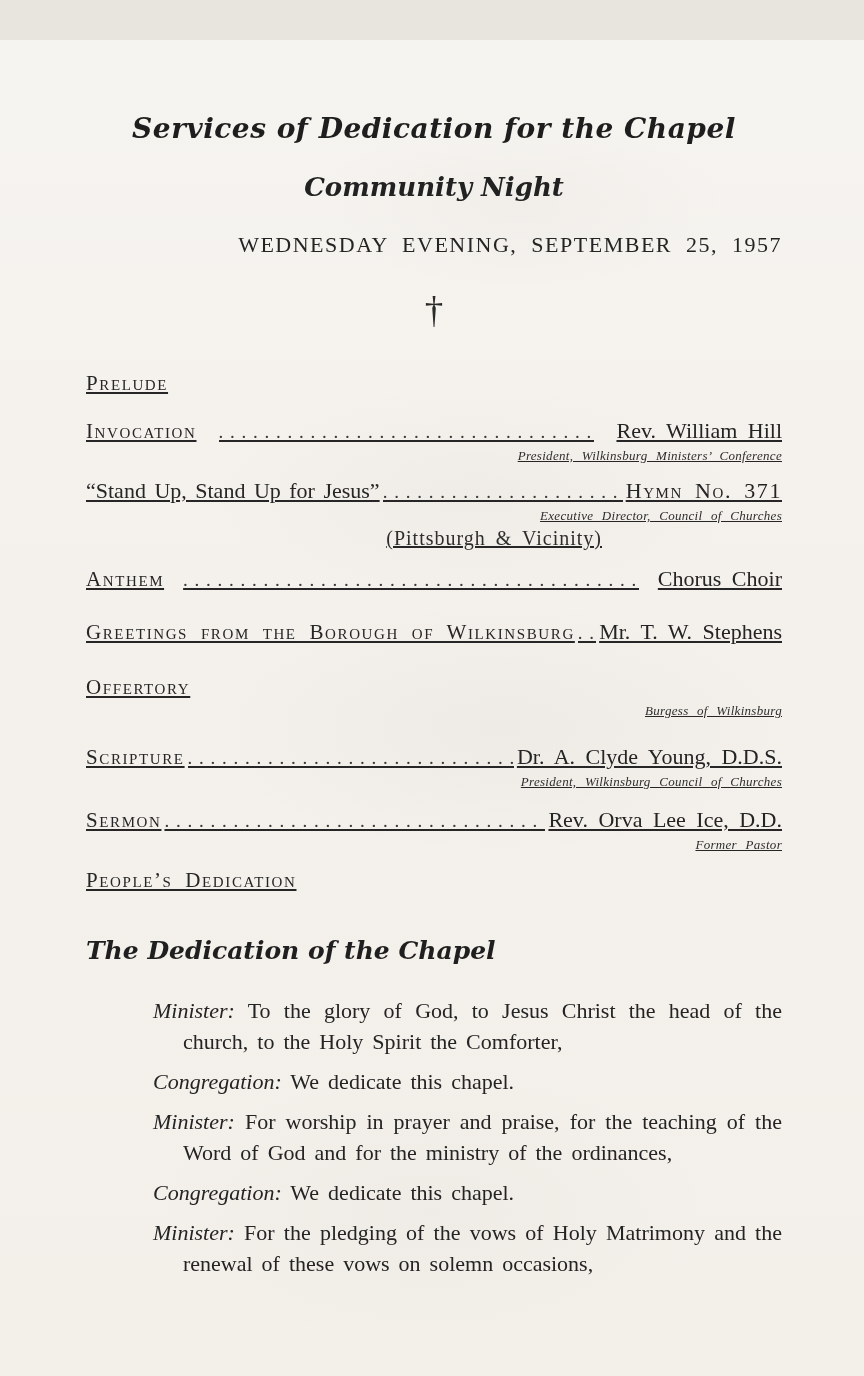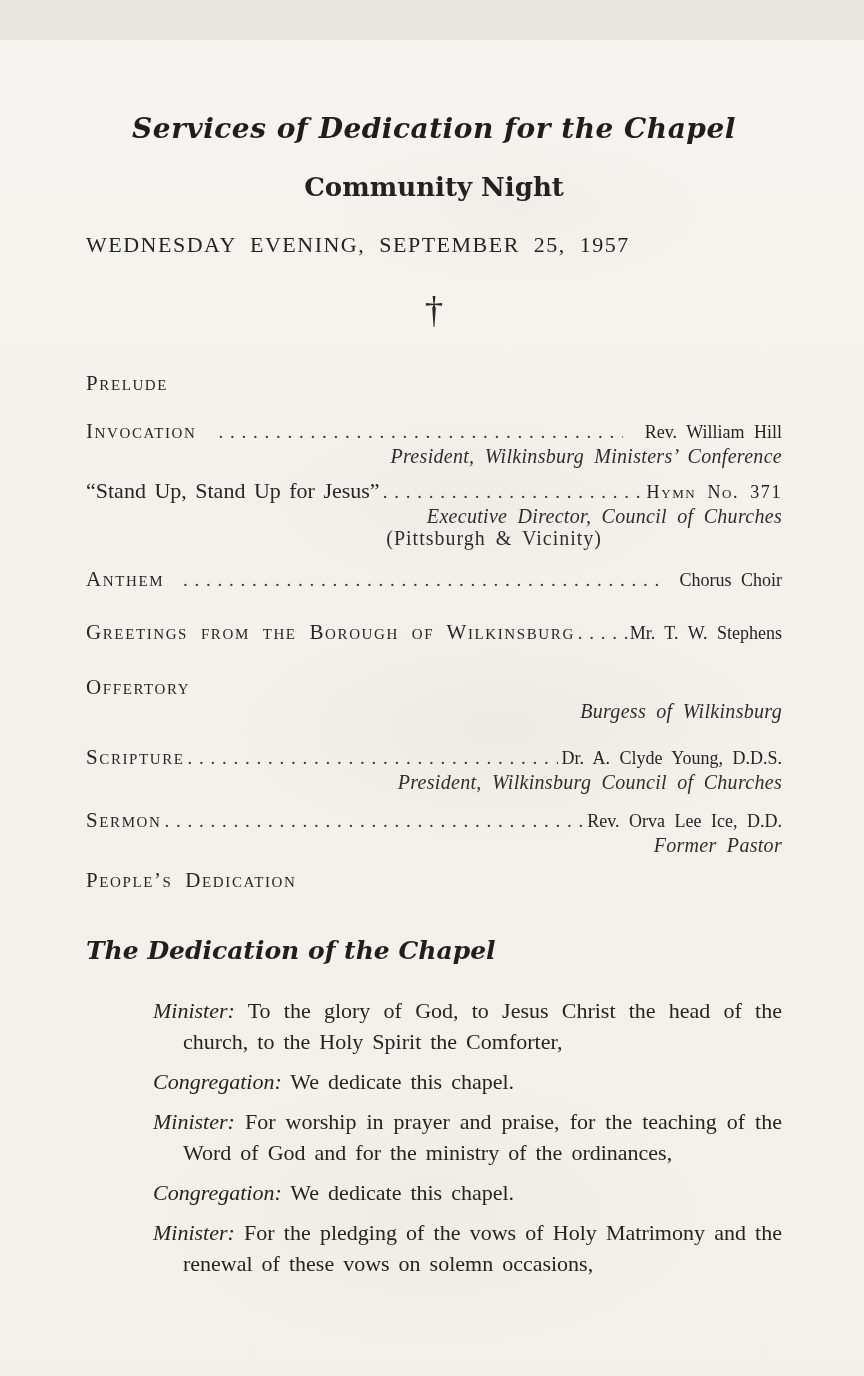--- a/index.html
+++ b/index.html
@@ -29,60 +29,60 @@
     text-align: center;
     font-family: "DejaVu Serif", serif;
     font-style: italic; font-weight: bold;
     font-size: 28px; line-height: 34px;
     letter-spacing: 0.5px; color: #1e1e1e;
   }
   .subtitle {
     margin-top: 25px;
     text-align: center;
     font-family: "DejaVu Serif", serif;
-    font-weight: bold;
+    font-style: italic; font-weight: bold;
     font-size: 26px; line-height: 32px; color: #222;
   }
   .dateline {
     margin-top: 29px;
-    text-align: left;
+    text-align: right;
     font-size: 22px; line-height: 26px;
     letter-spacing: 1.5px; word-spacing: 7px;
     color: #242424;
   }
   .cross {
     margin-top: 34px;
     text-align: center;
     font-size: 37px; line-height: 38px;
     color: #2a2a2a;
   }
 
   
-  .program { margin-top: 40px; font-size: 21px; }
+  .program { margin-top: 40px; font-size: 21px; text-decoration: underline; }
   .prog-row {
     display: flex; align-items: baseline;
     line-height: 26px; white-space: nowrap;
   }
   .sc {
     font-variant: small-caps;
     letter-spacing: 1.6px; word-spacing: 6px;
     color: #262626;
   }
   .plain { font-size: 22px; word-spacing: 3px; }
   .dots { flex: 1 1 auto; overflow: hidden; margin: 0 3px; min-width: 8px; }
   .dots::after {
     content: ". . . . . . . . . . . . . . . . . . . . . . . . . . . . . . . . . . . . . . . . . . . . . . . . . . . . . . . . . . . . . . . . . . . .";
     letter-spacing: 1px; color: #3a3a3a; font-size: 19px;
   }
-  .rright { font-size: 18px; word-spacing: 5px; color: #242424; }
+  .rright { font-size: 22px; word-spacing: 5px; color: #242424; }
   .subwrap { display: flex; flex-direction: column; align-items: flex-end; }
   .subcap {
     text-align: right;
     font-style: italic;
-    font-size: 20px; line-height: 22px;
+    font-size: 13px; line-height: 22px;
     word-spacing: 5px; letter-spacing: 0.3px;
     color: #2e2e2e;
   }
   .subcap.roman { font-style: normal; font-size: 20px; margin-right: 180px; letter-spacing: 1px; word-spacing: 4px; }
 
   .mt-pre   { margin-top: 4px;  }
   .mt-inv   { margin-top: 22px; gap: 19px; }
   .mt-hymn1 { margin-top: 11px; }
   .mt-eve   { margin-top: 24px; }
   .mt-anth  { margin-top: 17px; gap: 16px; }

